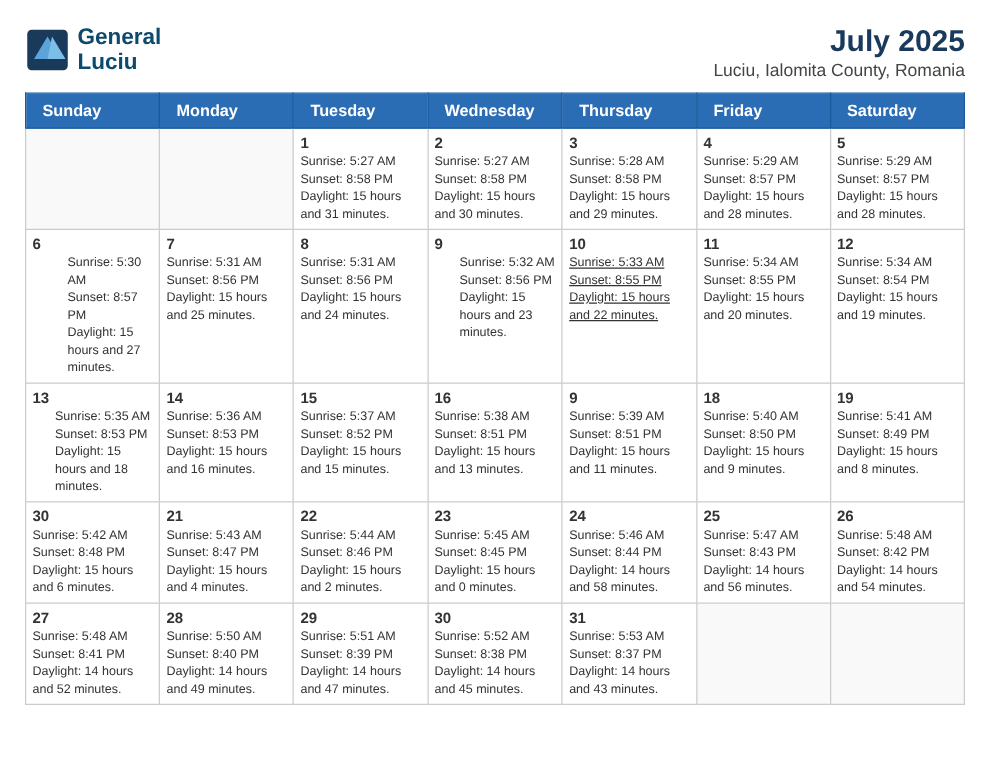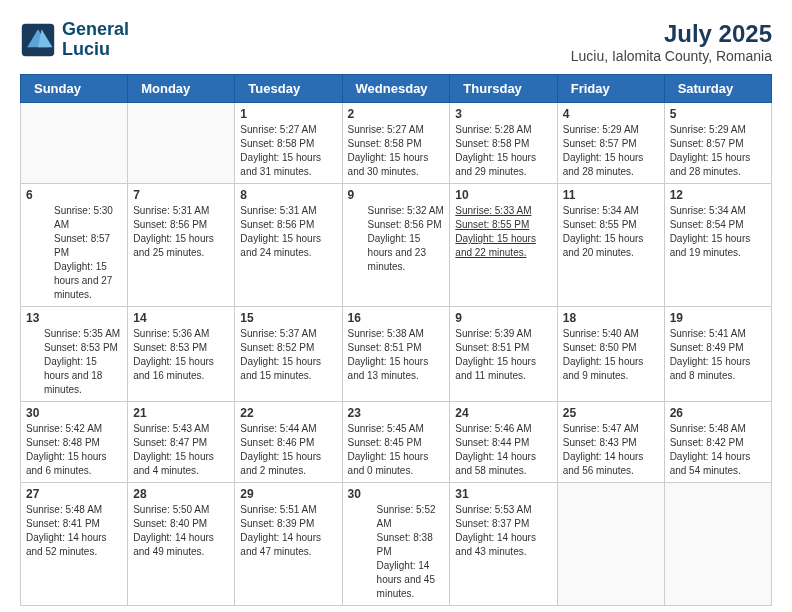--- a/index.html
+++ b/index.html
@@ -295,21 +295,21 @@
 Daylight: 14 hours and 49 minutes.</div>
         </td>
         <td>
           <span class="day-number">29</span>
           <div class="cell-text" style="white-space: pre-line;">Sunrise: 5:51 AM
 Sunset: 8:39 PM
 Daylight: 14 hours and 47 minutes.</div>
         </td>
         <td>
           <span class="day-number">30</span>
-          <div class="cell-text" style="white-space: pre-line; margin-left: 29px;">Sunrise: 5:52 AM
+          <div class="cell-text" style="white-space: pre-line;">Sunrise: 5:52 AM
 Sunset: 8:38 PM
 Daylight: 14 hours and 45 minutes.</div>
         </td>
         <td>
           <span class="day-number">31</span>
           <div class="cell-text" style="white-space: pre-line;">Sunrise: 5:53 AM
 Sunset: 8:37 PM
 Daylight: 14 hours and 43 minutes.</div>
         </td>
         <td class="empty"></td>

